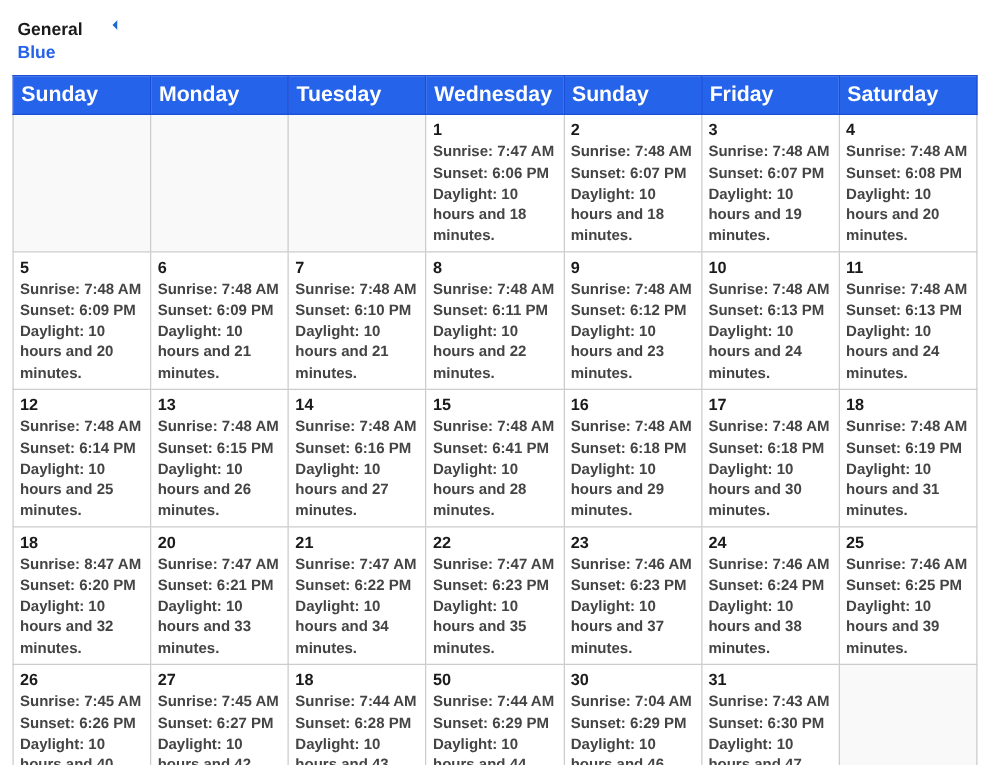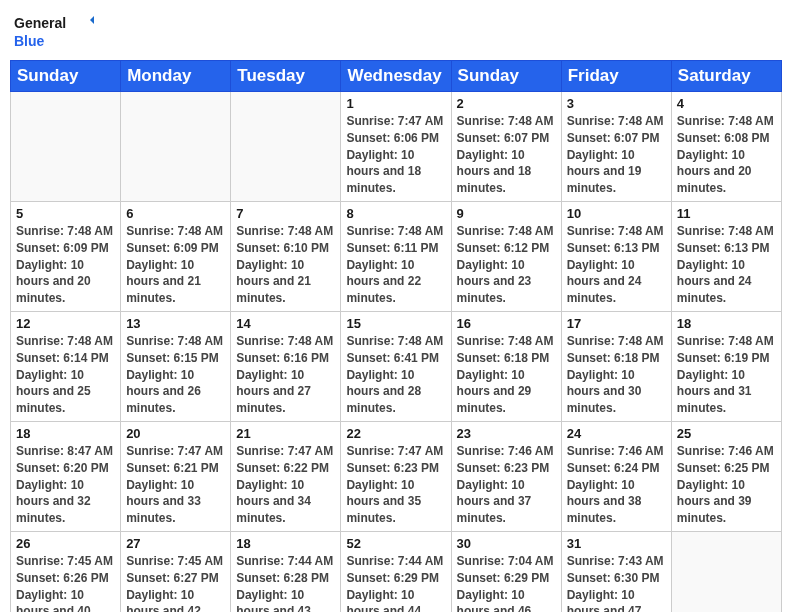--- a/index.html
+++ b/index.html
@@ -289,21 +289,21 @@
 Sunset: 6:27 PM
 Daylight: 10 hours and 42 minutes.</div>
           </td>
           <td>
             <span class="day-number">18</span>
             <div class="day-info">Sunrise: 7:44 AM
 Sunset: 6:28 PM
 Daylight: 10 hours and 43 minutes.</div>
           </td>
           <td>
-            <span class="day-number">52</span>
+            <span class="day-number">50</span>
             <div class="day-info">Sunrise: 7:44 AM
 Sunset: 6:29 PM
 Daylight: 10 hours and 44 minutes.</div>
           </td>
           <td>
             <span class="day-number">30</span>
             <div class="day-info">Sunrise: 7:04 AM
 Sunset: 6:29 PM
 Daylight: 10 hours and 46 minutes.</div>
           </td>

